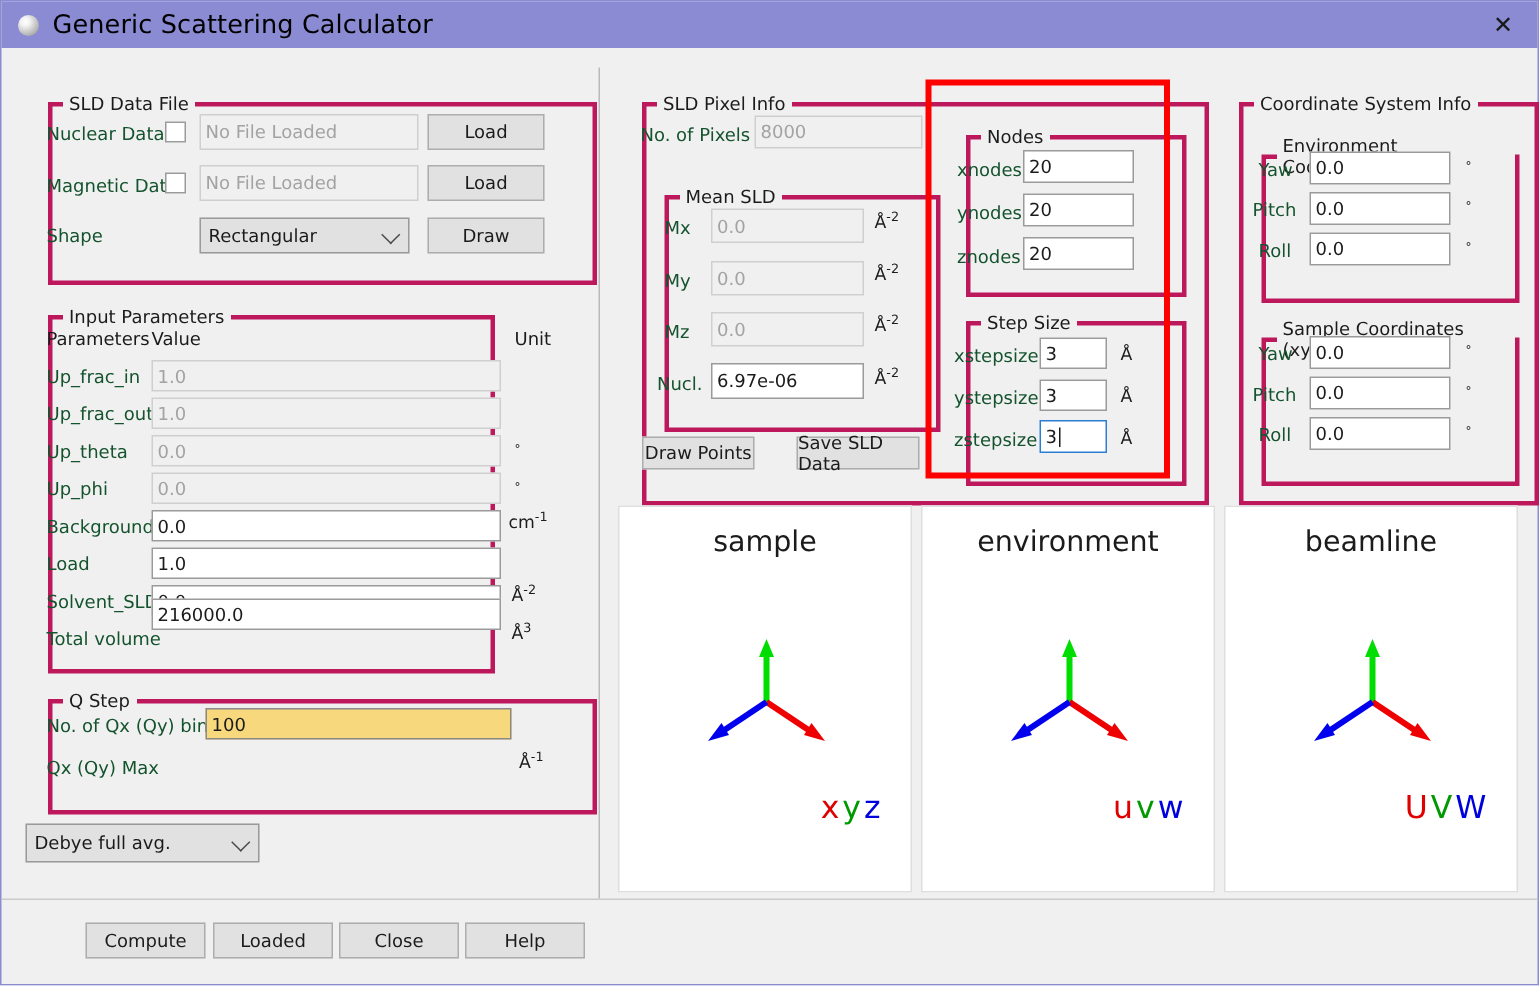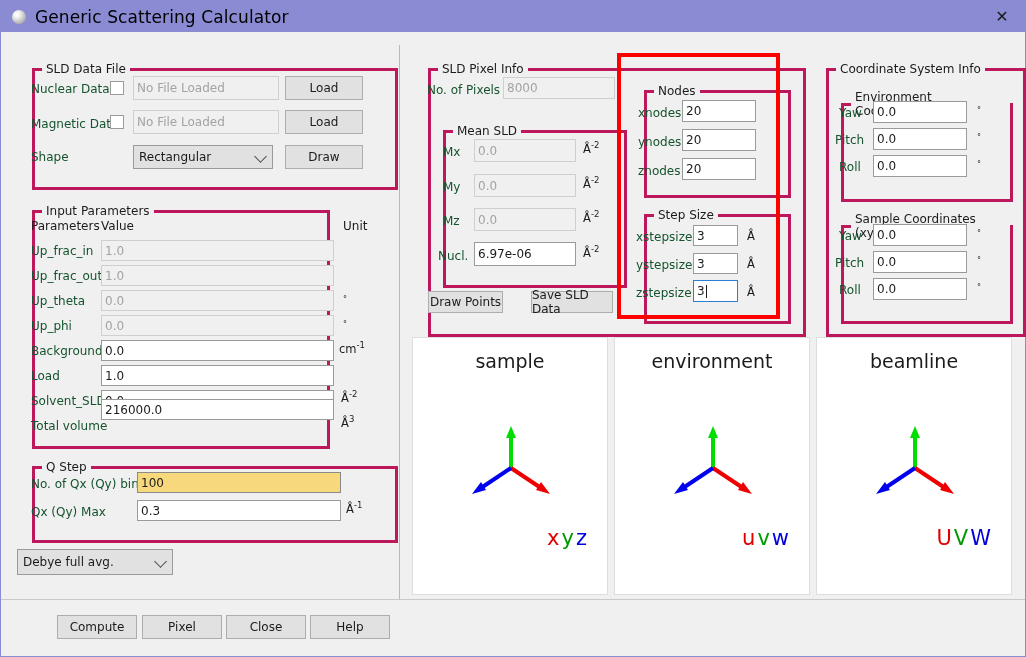--- a/index.html
+++ b/index.html
@@ -251,21 +251,20 @@
   <div class="unit" style="left:340px; top:413px;">Å<sup>3</sup></div>
 
   <fieldset class="grp" style="left:16px; top:444px; width:366px; height:83px;">
     <legend>Q Step</legend>
   </fieldset>
 
   <div class="lbl" style="left:30px; top:476px;">No. of Qx (Qy) bins</div>
   <div class="tf hl" style="left:136px; top:471px; width:204px; height:21px;">100</div>
 
   <div class="lbl" style="left:30px; top:504px;">Qx (Qy) Max</div>
-  <div class="tf" style="left:136px; top:499px; width:204px; height:21px;">0.3</div>
   <div class="unit" style="left:345px; top:499px;">Å<sup>-1</sup></div>
 
   <div class="combo" style="left:16px; top:548px; width:156px; height:26px;">
     <span>Debye full avg.</span>
     <span class="chev"></span>
   </div>
 
   <fieldset class="grp" style="left:412px; top:46px; width:378px; height:275px;">
     <legend>SLD Pixel Info</legend>
   </fieldset>
@@ -404,17 +403,17 @@
       <polygon points="137,156 123,152 128,144" fill="#ee0000"></polygon>
       <line x1="98" y1="130" x2="68" y2="150" stroke="#0000ee" stroke-width="4"></line>
       <polygon points="59,156 73,152 68,144" fill="#0000ee"></polygon>
     </svg>
     <div class="axlabels">
       <span class="ax-x">U</span><span class="ax-y">V</span><span class="ax-z">W</span>
     </div>
   </div>
 
   <div class="btn" style="left:56px; top:614px; width:80px; height:24px;">Compute</div>
-  <div class="btn" style="left:141px; top:614px; width:80px; height:24px;">Pixel</div>
+  <div class="btn" style="left:141px; top:614px; width:80px; height:24px;">Loaded</div>
   <div class="btn" style="left:225px; top:614px; width:80px; height:24px;">Close</div>
   <div class="btn" style="left:309px; top:614px; width:80px; height:24px;">Help</div>
 
 </div>
 
 </body></html>

